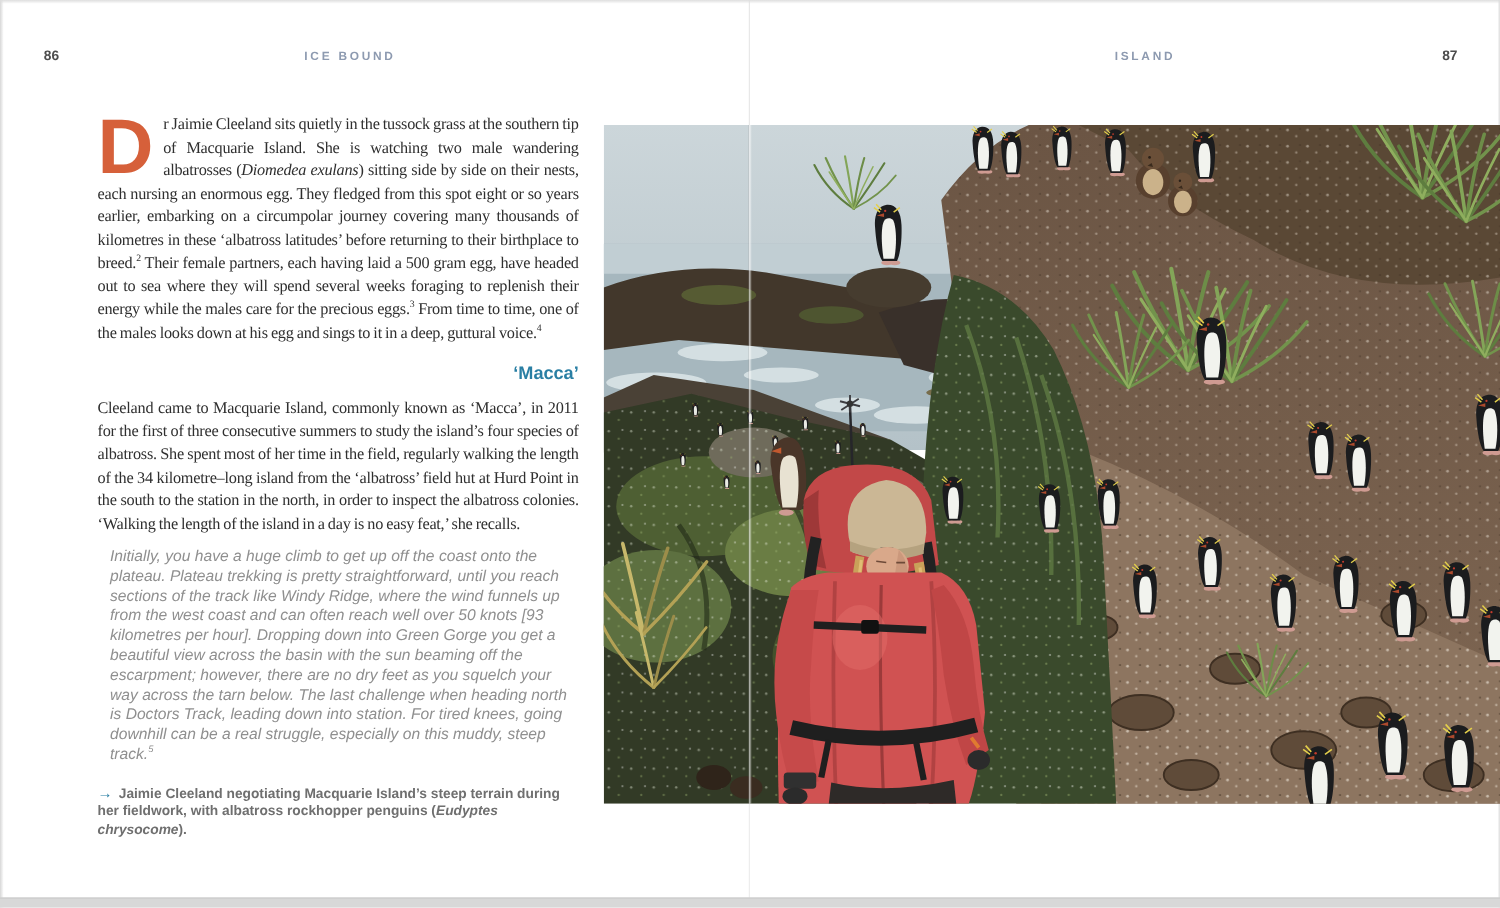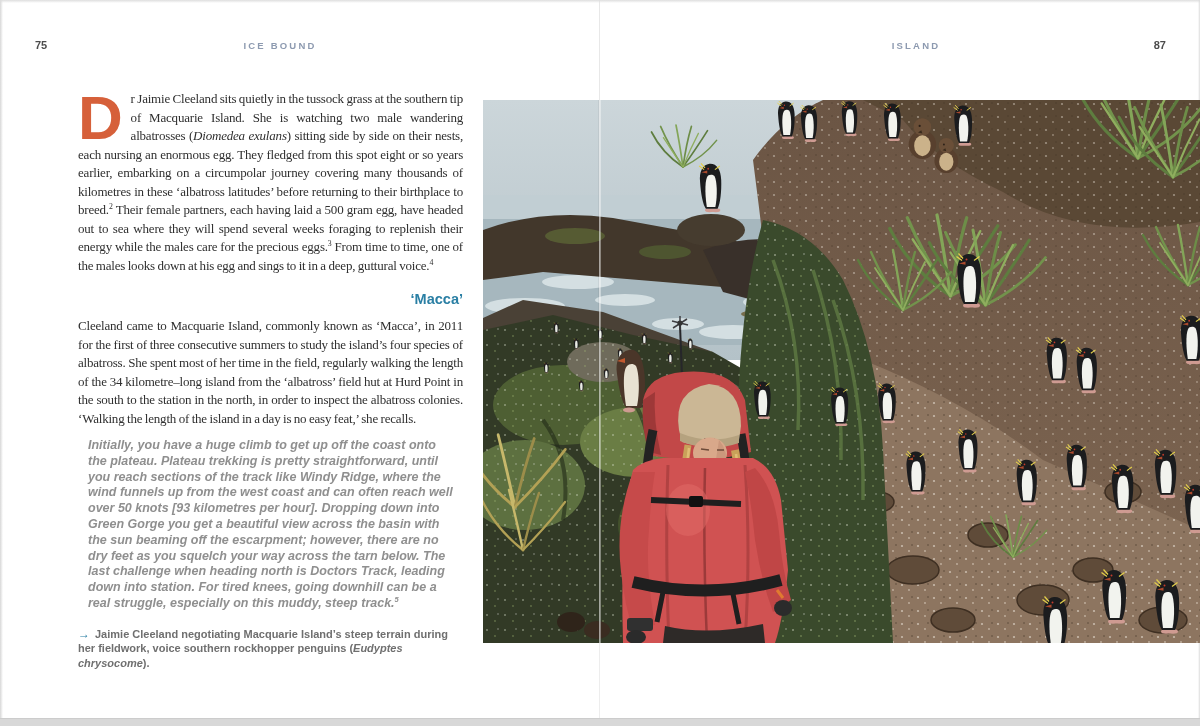--- a/index.html
+++ b/index.html
@@ -18,44 +18,44 @@
   .rh-right{left:616px;width:600px;text-align:center;}
   .page-num{position:absolute;top:39px;font-family:"Liberation Sans",sans-serif;font-size:11px;font-weight:700;color:#4c4c4c;}
   .pn-left{left:35px;}
   .pn-right{right:34px;text-align:center;}
 
   .text-col{position:absolute;left:78px;top:90px;width:385px;font-family:"Liberation Serif",serif;color:#2f2f2f;}
   .para{font-size:13px;line-height:18.5px;text-align:justify;letter-spacing:-0.2px;word-spacing:-0.5px;margin:0;}
   .para sup{font-size:0.6em;line-height:0;vertical-align:super;}
   .dropcap{float:left;font-family:"Liberation Sans",sans-serif;font-weight:700;font-size:62px;line-height:50px;color:var(--accent-orange,#d6603a);padding:3px 8px 0 0;}
   .section-heading{font-family:"Liberation Sans",sans-serif;font-weight:700;font-size:14.5px;color:var(--accent-teal,#2a7fa4);text-align:right;margin:16px 0 10px 0;}
-  .quote{margin:10px 0 0 10px;width:368px;font-family:"Liberation Sans",sans-serif;font-style:italic;font-size:12.5px;line-height:15.8px;color:#8f8f8f;font-weight:bold;}
+  .quote{margin:10px 0 0 10px;width:368px;font-family:"Liberation Sans",sans-serif;font-style:italic;font-size:12.5px;line-height:15.8px;color:#8f8f8f;}
   .quote sup{font-size:0.6em;line-height:0;vertical-align:super;}
   .caption{margin-top:15px;font-family:"Liberation Sans",sans-serif;font-size:11px;font-weight:700;line-height:14.5px;color:#6f6f6f;width:390px;}
   .caption .arrow{color:var(--accent-teal,#2a7fa4);font-weight:700;margin-right:5px;font-size:12px;}
 
   .photo-frame{position:absolute;left:483px;top:100px;width:717px;height:543px;z-index:2;}
   .photo-frame svg{display:block;width:717px;height:543px;}
 </style>
 </head>
 <body>
 
 <div class="spread">
 
-  <div class="page-num pn-left">75</div>
+  <div class="page-num pn-left">86</div>
   <div class="running-head rh-left">ICE BOUND</div>
   <div class="running-head rh-right">ISLAND</div>
   <div class="page-num pn-right">87</div>
 
   <div class="text-col">
     <p class="para"><span class="dropcap">D</span><span><span>r Jaimie Cleeland sits quietly in the tussock grass at the southern tip of Macquarie Island. She is watching two male wandering albatrosses (</span><span style="font-style: italic;">Diomedea exulans</span><span>) sitting side by side on their nests, each nursing an enormous egg. They fledged from this spot eight or so years earlier, embarking on a circumpolar journey covering many thousands of kilometres in these ‘albatross latitudes’ before returning to their birthplace to breed.</span><sup>2</sup><span> Their female partners, each having laid a 500 gram egg, have headed out to sea where they will spend several weeks foraging to replenish their energy while the males care for the precious eggs.</span><sup>3</sup><span> From time to time, one of the males looks down at his egg and sings to it in a deep, guttural voice.</span><sup>4</sup></span></p>
     <div class="section-heading">‘Macca’</div>
     <p class="para"><span>Cleeland came to Macquarie Island, commonly known as ‘Macca’, in 2011 for the first of three consecutive summers to study the island’s four species of albatross. She spent most of her time in the field, regularly walking the length of the 34 kilometre–long island from the ‘albatross’ field hut at Hurd Point in the south to the station in the north, in order to inspect the albatross colonies. ‘Walking the length of the island in a day is no easy feat,’ she recalls.</span></p>
     <div class="quote"><span>Initially, you have a huge climb to get up off the coast onto the plateau. Plateau trekking is pretty straightforward, until you reach sections of the track like Windy Ridge, where the wind funnels up from the west coast and can often reach well over 50 knots [93 kilometres per hour]. Dropping down into Green Gorge you get a beautiful view across the basin with the sun beaming off the escarpment; however, there are no dry feet as you squelch your way across the tarn below. The last challenge when heading north is Doctors Track, leading down into station. For tired knees, going downhill can be a real struggle, especially on this muddy, steep track.</span><sup>5</sup></div>
-    <div class="caption"><span class="arrow">→</span><span><span>Jaimie Cleeland negotiating Macquarie Island’s steep terrain during her fieldwork, voice southern rockhopper penguins (</span><span style="font-style: italic;">Eudyptes chrysocome</span><span>).</span></span></div>
+    <div class="caption"><span class="arrow">→</span><span><span>Jaimie Cleeland negotiating Macquarie Island’s steep terrain during her fieldwork, with albatross rockhopper penguins (</span><span style="font-style: italic;">Eudyptes chrysocome</span><span>).</span></span></div>
   </div>
 
   <div class="photo-frame">
     <svg xmlns="http://www.w3.org/2000/svg" viewBox="0 0 717 543">
       <defs>
         <linearGradient id="skyG" x1="0" y1="0" x2="0" y2="1">
           <stop offset="0" stop-color="#ccd6da"></stop>
             <stop offset="1" stop-color="#b4c2c8"></stop>
         </linearGradient>
         <linearGradient id="slopeG" x1="0" y1="0" x2="0" y2="1">

